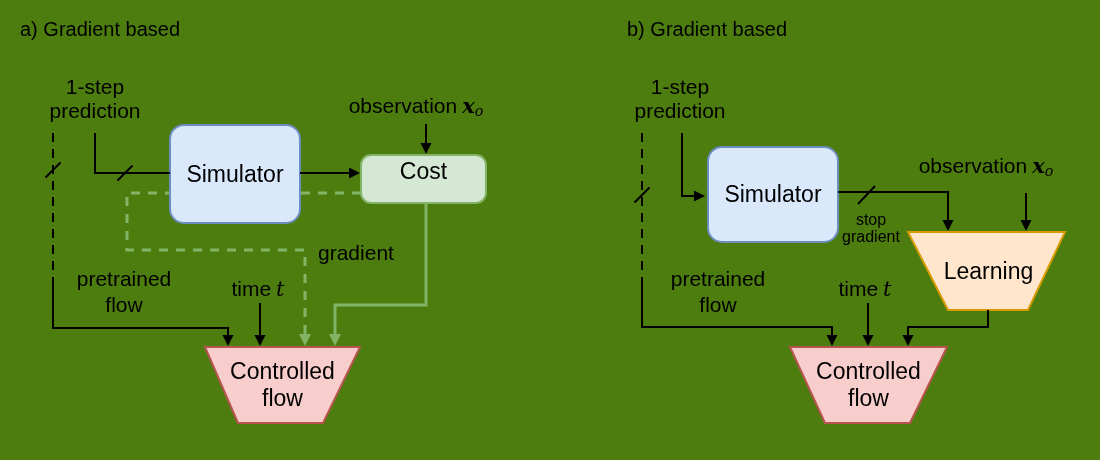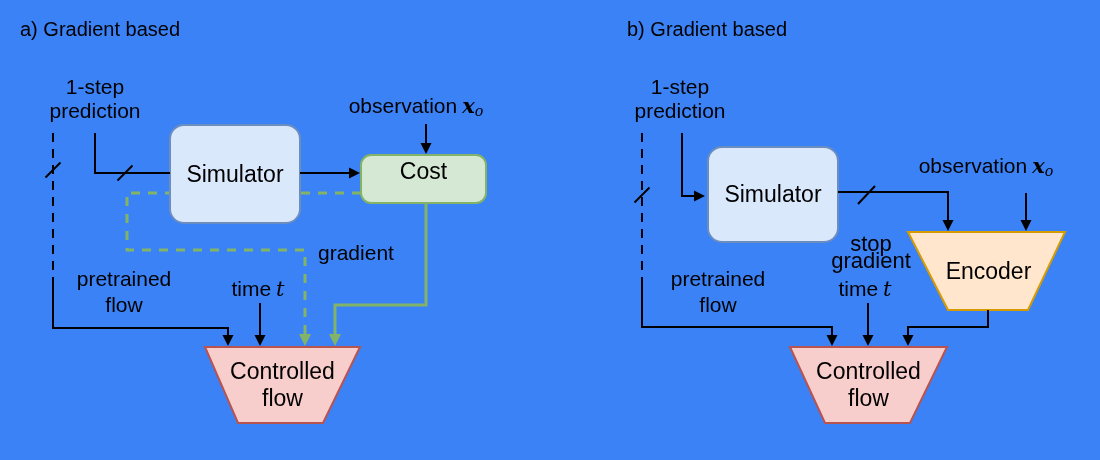--- a/index.html
+++ b/index.html
@@ -1,20 +1,20 @@
 <!DOCTYPE html>
 <html style="--blue-fill: #dae8fc; --blue-stroke: #6c8ebf; --green-fill: #d5e8d4; --green-stroke: #82b366; --orange-fill: #ffe6cc; --orange-stroke: #d79b00; --red-fill: #f8cecc; --red-stroke: #b85450; --line-black: #000000; --green-line: #82b366;"><head>
 <meta charset="utf-8">
 <style>
   html, body { margin: 0; padding: 0; background: #ffffff; }
   .canvas {
     position: relative;
     width: 1100px;
     height: 460px;
-    background: #3b82f6;
+    background: #4d7c0f;
     font-family: "Liberation Sans", sans-serif;
     overflow: hidden;
     text-decoration: underline;
   }
   svg.wires { position: absolute; left: 0; top: 0; }
 
   
   .box-blue   { fill: var(--blue-fill);   stroke: var(--blue-stroke);   stroke-width: 2; }
   .box-green  { fill: var(--green-fill);  stroke: var(--green-stroke);  stroke-width: 2; }
   .box-orange { fill: var(--orange-fill); stroke: var(--orange-stroke); stroke-width: 2; }
@@ -33,21 +33,21 @@
     text-align: center;
     font-size: 21px;
     line-height: 24px;
     white-space: nowrap;
   }
   .lbl.title { font-size: 20px; text-align: left; line-height: 22px; }
   .lbl.boxlbl {
     display: flex; align-items: center; justify-content: center;
     font-size: 23px; line-height: 27px;
   }
-  .lbl.small { font-size: 22px; line-height: 17px; margin-top: 24px; }
+  .lbl.small { font-size: 16px; line-height: 17px; }
   .lbl.twoline { line-height: 26px; }
   .math-x {
     font-family: "DejaVu Serif", serif;
     font-style: italic; font-weight: bold;
     margin-left: 5px;
   }
   .math-sub {
     font-family: "DejaVu Serif", serif;
     font-style: italic; font-weight: normal;
     font-size: 0.68em; vertical-align: -0.22em;
@@ -146,21 +146,21 @@
 
   <div class="lbl boxlbl" style="left:708px; top:147px; width:130px; height:95px;">Simulator</div>
 
   <div class="lbl small" style="left:831px; top:211px; width:80px;">
     <div>stop</div>
     <div>gradient</div>
   </div>
 
   <div class="lbl" style="left:896px; top:154px; width:180px;"><span>observation</span><span class="math-x">x</span><span class="math-sub">o</span></div>
 
-  <div class="lbl boxlbl" style="left:912px; top:232px; width:153px; height:78px;">Encoder</div>
+  <div class="lbl boxlbl" style="left:912px; top:232px; width:153px; height:78px;">Learning</div>
 
   <div class="lbl twoline" style="left:658px; top:266px; width:120px;">
     <div>pretrained</div>
     <div>flow</div>
   </div>
 
   <div class="lbl" style="left:815px; top:277px; width:100px;"><span>time</span><span class="math-t">t</span></div>
 
   <div class="lbl boxlbl" style="left:790px; top:347px; width:157px; height:76px;">
     <div>

